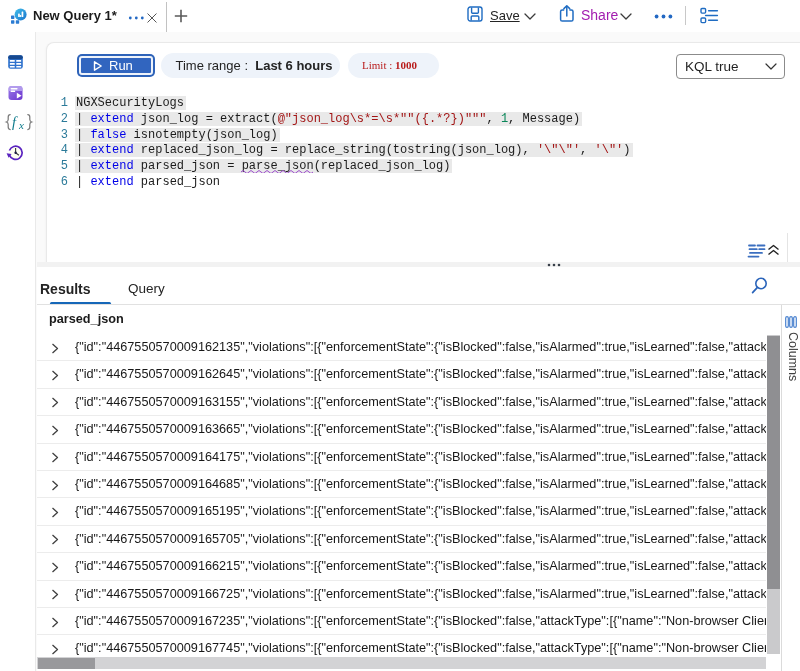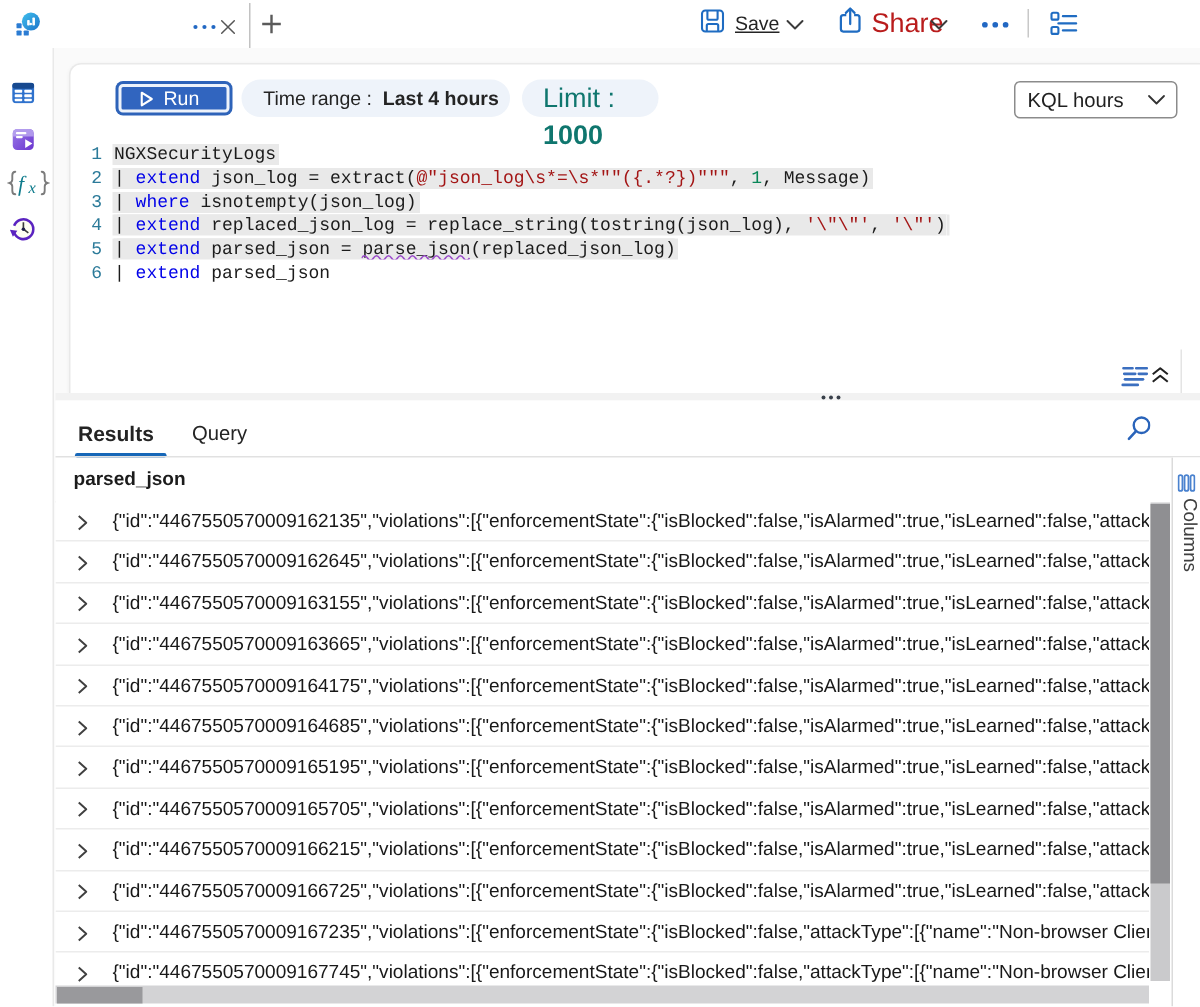--- a/index.html
+++ b/index.html
@@ -23,20 +23,21 @@
     <defs>
         <linearGradient id="tg" x1="0" y1="0" x2="1" y2="1">
       <stop offset="0" stop-color="#41c0ec"></stop>
           <stop offset="1" stop-color="#1a73cb"></stop>
     </linearGradient>
       </defs>
     <rect x="8.1" y="5.4" width="1.7" height="3.6" rx="0.5" fill="#fff"></rect>
     <rect x="11.6" y="3.6" width="1.7" height="5.4" rx="0.5" fill="#fff"></rect>
     <circle cx="10.45" cy="8" r="0.9" fill="#fff"></circle>
   </svg>
+  <div class="abs" style="left:33px;top:0;height:32px;line-height:32px;font-size:13px;font-weight:bold;color:#1b1b1b;">New Query 1*</div>
   <svg class="abs" style="left:128px;top:15.5px" width="17" height="5" viewBox="0 0 17 5">
     <circle cx="2.3" cy="2" r="1.4" fill="#2268c3"></circle>
       <circle cx="8.3" cy="2" r="1.4" fill="#2268c3"></circle>
       <circle cx="14.3" cy="2" r="1.4" fill="#2268c3"></circle>
   </svg>
   <svg class="abs" style="left:147px;top:12.5px" width="10" height="10" viewBox="0 0 10 10">
     <path d="M0.8 0.8 L9.2 9.2 M9.2 0.8 L0.8 9.2" stroke="#565656" stroke-width="1" stroke-linecap="round"></path>
   </svg>
 
   <svg class="abs" style="left:174px;top:9px" width="14" height="14" viewBox="0 0 14 14">
@@ -50,21 +51,21 @@
   </svg>
   <div class="abs" style="left:490px;top:0;height:32px;line-height:31px;font-size:13px;color:#242424;text-decoration:underline;">Save</div>
   <svg class="abs" style="left:524px;top:13px" width="12" height="7" viewBox="0 0 12 7">
     <path d="M1 1 L6 6 L11 1" fill="none" stroke="#3b3b3b" stroke-width="1.3" stroke-linecap="round" stroke-linejoin="round"></path>
   </svg>
   <svg class="abs" style="left:559px;top:4px" width="16" height="19" viewBox="0 0 16 19">
     <path d="M5.2 6 H3.2 A1.6 1.6 0 0 0 1.6 7.6 V15.4 A1.6 1.6 0 0 0 3.2 17 H12.4 A1.6 1.6 0 0 0 14 15.4 V7.6 A1.6 1.6 0 0 0 12.4 6 H10.4" fill="none" stroke="#1f6cc2" stroke-width="1.5"></path>
     <path d="M7.8 12 V2.4" stroke="#1f6cc2" stroke-width="1.5" stroke-linecap="round"></path>
     <path d="M4.9 4.6 L7.8 1.7 L10.7 4.6" fill="none" stroke="#1f6cc2" stroke-width="1.5" stroke-linecap="round" stroke-linejoin="round"></path>
   </svg>
-  <div class="abs" style="left:581px;top:0;height:32px;line-height:31px;font-size:18px;color:#b91c1c;">Share</div>
+  <div class="abs" style="left:581px;top:0;height:32px;line-height:31px;font-size:14px;color:#a21caf;">Share</div>
   <svg class="abs" style="left:620px;top:13px" width="12" height="7" viewBox="0 0 12 7">
     <path d="M1 1 L6 6 L11 1" fill="none" stroke="#3b3b3b" stroke-width="1.3" stroke-linecap="round" stroke-linejoin="round"></path>
   </svg>
   <svg class="abs" style="left:654px;top:13.5px" width="20" height="5" viewBox="0 0 20 5">
     <circle cx="2.6" cy="2.5" r="1.9" fill="#2268c3"></circle>
       <circle cx="9.5" cy="2.5" r="1.9" fill="#2268c3"></circle>
       <circle cx="16.4" cy="2.5" r="1.9" fill="#2268c3"></circle>
   </svg>
   <div class="abs" style="left:685px;top:6px;width:1px;height:19px;background:#c8c8c8;"></div>
   <svg class="abs" style="left:700px;top:7px" width="19" height="18" viewBox="0 0 19 18">
@@ -118,41 +119,41 @@
 </svg>
 
 <div class="abs" style="left:46px;top:42px;width:754px;height:220px;background:#fff;border:1px solid #e9e9e9;border-right:none;border-bottom:none;border-radius:8px 0 0 0;box-shadow:0 1px 3px rgba(0,0,0,0.05);"></div>
 
 <div class="abs" style="left:78.5px;top:56.3px;width:74px;height:19px;background:#3165bf;border:2px solid #eef3fb;border-radius:3px;box-shadow:0 0 0 2px #2e63b9;"></div>
 <svg class="abs" style="left:93px;top:59.5px" width="10" height="12" viewBox="0 0 10 12">
   <path d="M1.5 1.8 L8.2 6 L1.5 10.2 Z" fill="none" stroke="#fff" stroke-width="1.4" stroke-linejoin="round"></path>
 </svg>
 <div class="abs" style="left:109px;top:54px;height:17px;line-height:23px;font-size:13px;color:#fff;">Run</div>
 
-<div class="abs" style="left:160.5px;top:53px;width:179.5px;height:25px;background:#eef3fa;border-radius:12.5px;line-height:25px;font-size:13px;color:#242424;padding-left:15px;">Time range :&nbsp; <b>Last 4 hours</b></div>
-<div class="abs" style="left:348px;top:53px;width:91px;height:25px;background:#eef3fa;border-radius:12.5px;line-height:25px;font-size:18px;color:#0f766e;padding-left:14px;">Limit : <b>1000</b></div>
-
-<div class="abs" style="left:676px;top:53.5px;width:109px;height:25px;border:1px solid #8b8b8b;border-radius:4px;background:#fff;line-height:23px;font-size:13.5px;color:#1f1f1f;padding-left:8px;">KQL hours</div>
+<div class="abs" style="left:160.5px;top:53px;width:179.5px;height:25px;background:#eef3fa;border-radius:12.5px;line-height:25px;font-size:13px;color:#242424;padding-left:15px;">Time range :&nbsp; <b>Last 6 hours</b></div>
+<div class="abs" style="left:348px;top:53px;width:91px;height:25px;background:#eef3fa;border-radius:12.5px;line-height:25px;font-size:11px;color:#b91c1c;padding-left:14px;font-family:Liberation Serif, serif;">Limit : <b>1000</b></div>
+
+<div class="abs" style="left:676px;top:53.5px;width:109px;height:25px;border:1px solid #8b8b8b;border-radius:4px;background:#fff;line-height:23px;font-size:13.5px;color:#1f1f1f;padding-left:8px;">KQL true</div>
 <svg class="abs" style="left:765px;top:62.5px" width="12" height="7" viewBox="0 0 12 7">
   <path d="M1 1 L6 6 L11 1" fill="none" stroke="#333" stroke-width="1.2" stroke-linecap="round" stroke-linejoin="round"></path>
 </svg>
 
 <style>
   .cl { position:absolute; left:46px; width:750px; height:15.7px; line-height:15.7px;
         font-family:"Liberation Mono", monospace; font-size:12px; white-space:pre; color:#1b1b1b; }
   .cl .ln { display:inline-block; width:22px; text-align:right; color:#2b7a99; }
   .cl .cd { margin-left:8px; }
   .cl .hl { background:#e9e9e9; box-shadow:2px 0 0 #e9e9e9, -1px 0 0 #e9e9e9; }
   .cl .kw { color:#0000e8; }
   .cl .st { color:#a31515; }
   .cl .nu { color:#098658; }
 </style>
 <div class="cl" style="top:96.3px"><span class="ln">1</span><span class="cd"><span class="hl">NGXSecurityLogs</span></span></div>
 <div class="cl" style="top:112px"><span class="ln">2</span><span class="cd"><span class="hl">| <span class="kw">extend</span> json_log = extract(<span class="st">@"json_log\s*=\s*""({.*?})"""</span>, <span class="nu">1</span>, Message)</span></span></div>
-<div class="cl" style="top:127.7px"><span class="ln">3</span><span class="cd"><span class="hl">| <span class="kw">where</span> isnotempty(json_log)</span></span></div>
+<div class="cl" style="top:127.7px"><span class="ln">3</span><span class="cd"><span class="hl">| <span class="kw">false</span> isnotempty(json_log)</span></span></div>
 <div class="cl" style="top:143.4px"><span class="ln">4</span><span class="cd"><span class="hl">| <span class="kw">extend</span> replaced_json_log = replace_string(tostring(json_log), <span class="st">'\"\"'</span>, <span class="st">'\"'</span>)</span></span></div>
 <div class="cl" style="top:159.1px"><span class="ln">5</span><span class="cd"><span class="hl">| <span class="kw">extend</span> parsed_json = parse_json(replaced_json_log)</span></span></div>
 <div class="cl" style="top:174.8px"><span class="ln">6</span><span class="cd">| <span class="kw">extend</span> parsed_json</span></div>
 <svg class="abs" style="left:241px;top:169.3px" width="73" height="4" viewBox="0 0 73 4">
   <path d="M0 3 Q 2 0 4 3 T 8 3 T 12 3 T 16 3 T 20 3 T 24 3 T 28 3 T 32 3 T 36 3 T 40 3 T 44 3 T 48 3 T 52 3 T 56 3 T 60 3 T 64 3 T 68 3 T 72 3" fill="none" stroke="#9b4dca" stroke-width="1"></path>
 </svg>
 
 <svg class="abs" style="left:747px;top:243px" width="20" height="15" viewBox="0 0 20 15">
   <g stroke="#3b6fc0" stroke-width="1.8" stroke-linecap="round">
     <path d="M2 2.5 H8 M10.5 2.5 H17.5"></path>
@@ -168,21 +169,21 @@
 
 <div class="abs" style="left:37px;top:262px;width:763px;height:5px;background:#f2f2f2;"></div>
 <svg class="abs" style="left:547px;top:263px" width="16" height="4" viewBox="0 0 16 4">
   <circle cx="2" cy="2" r="1.3" fill="#39404a"></circle>
     <circle cx="7" cy="2" r="1.3" fill="#39404a"></circle>
     <circle cx="12" cy="2" r="1.3" fill="#39404a"></circle>
 </svg>
 
 <div class="abs" style="left:37px;top:267px;width:763px;height:404px;background:#fff;"></div>
 
-<div class="abs" style="left:52px;top:277px;height:24px;line-height:24px;font-size:14px;font-weight:bold;color:#242424;text-align:center;">Results</div>
+<div class="abs" style="left:40px;top:277px;height:24px;line-height:24px;font-size:14px;font-weight:bold;color:#242424;text-align:center;">Results</div>
 <div class="abs" style="left:128px;top:277px;height:24px;line-height:24px;font-size:13.5px;color:#242424;">Query</div>
 <div class="abs" style="left:50px;top:301.5px;width:61px;height:3px;background:#1667b8;border-radius:2px;"></div>
 <div class="abs" style="left:37px;top:304px;width:763px;height:1px;background:#e1e1e1;"></div>
 
 <svg class="abs" style="left:750px;top:277px" width="17" height="19" viewBox="0 0 17 19">
   <circle cx="11" cy="6.5" r="5.2" fill="none" stroke="#2a64ba" stroke-width="1.6"></circle>
   <path d="M7.2 10.6 L2.6 15.6" stroke="#2a64ba" stroke-width="1.7" stroke-linecap="round"></path>
 </svg>
 
 <div class="abs" style="left:49px;top:305px;height:29px;line-height:29px;font-size:12.7px;font-weight:bold;color:#1b1b1b;">parsed_json</div>

